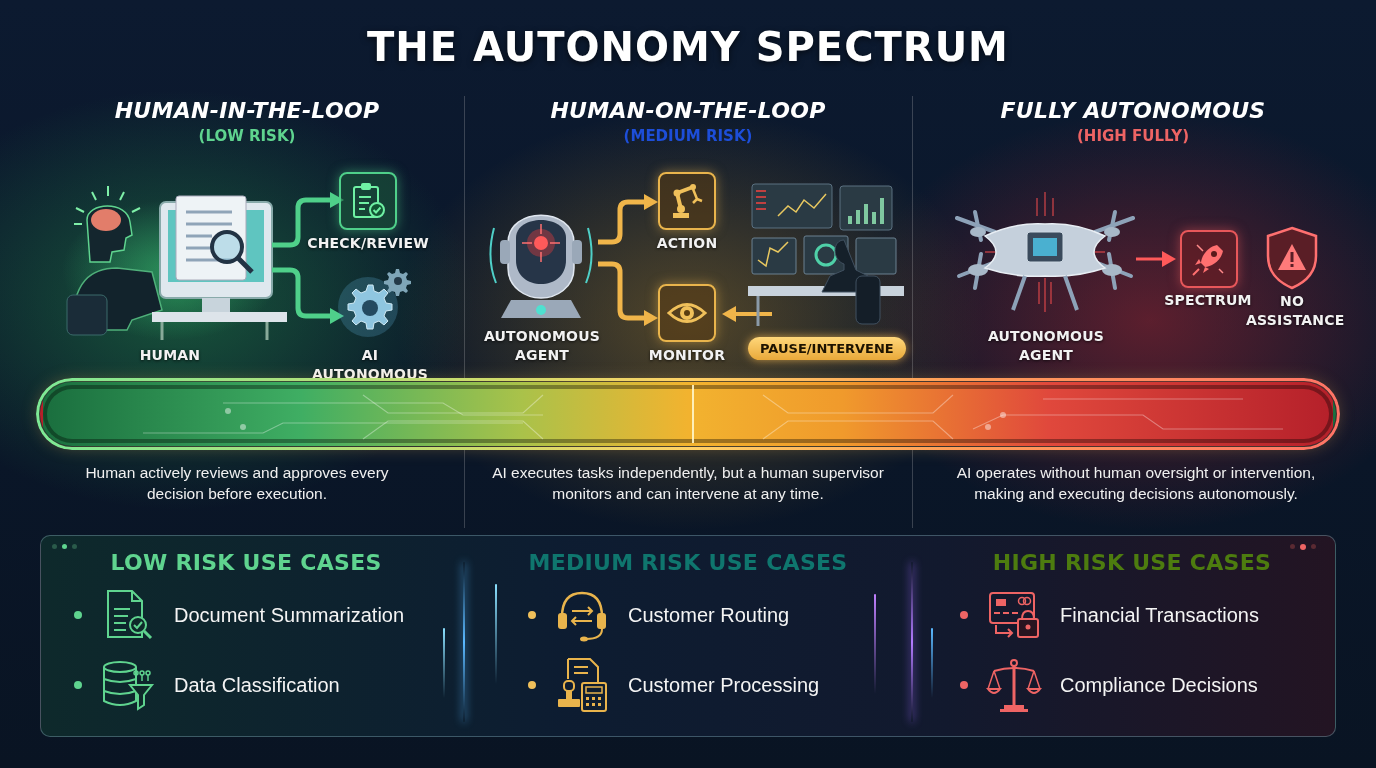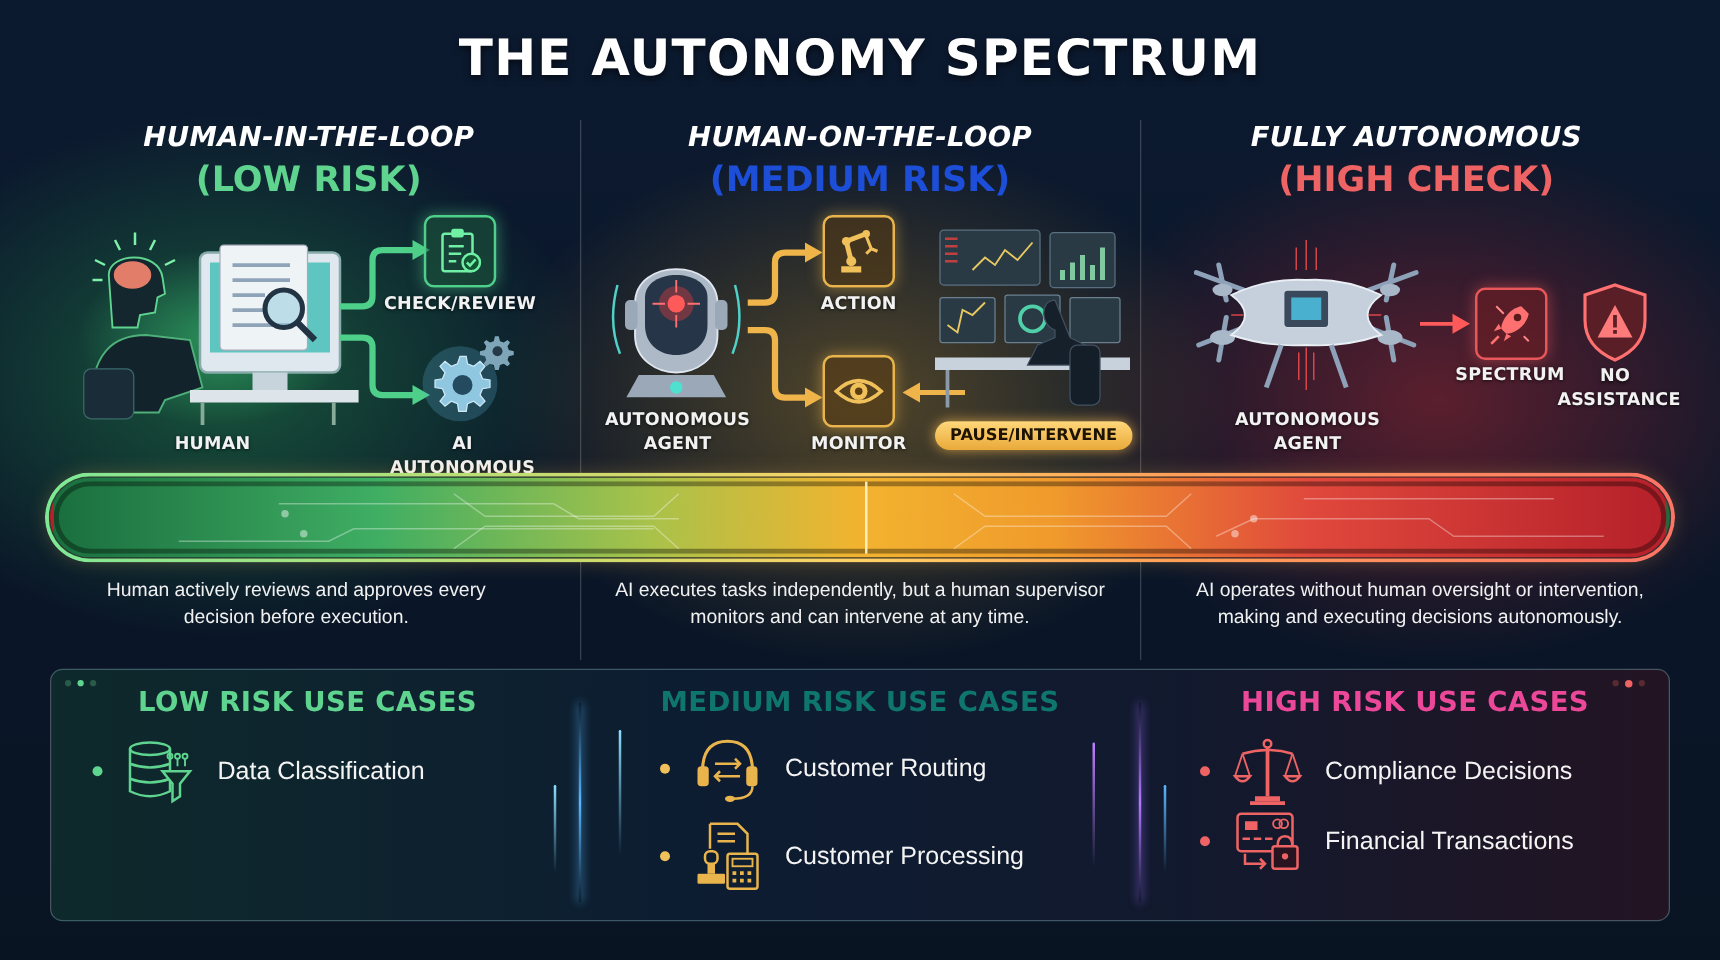--- a/index.html
+++ b/index.html
@@ -15,21 +15,21 @@
     position: relative;
   }
   .abs { position: absolute; }
   .title {
     left: 0; width: 1376px; top: 24px; text-align: center;
     font-size: 40px; font-weight: bold; letter-spacing: 1px;
     text-shadow: 0 2px 6px rgba(0,0,0,0.6);
   }
   .col-head { text-align: center; width: 440px; }
   .col-head .h { font-size: 22px; font-weight: bold; letter-spacing: 0.3px; font-style: italic; }
-  .col-head .r { font-size: 28px; font-weight: bold; margin-top: 4px; }
+  .col-head .r { font-size: 15px; font-weight: bold; margin-top: 4px; }
   .divider { width: 1px; background: rgba(200,200,200,0.25); }
   .lbl { font-size: 14px; font-weight: bold; text-align: center; color: #f2f2f2; letter-spacing: 0.2px; line-height: 19px; text-shadow: 0 1px 3px rgba(0,0,0,0.7);}
   .iconbox {
     width: 58px; height: 58px; border-radius: 8px;
     display: flex; align-items: center; justify-content: center;
   }
   .box-green { border: 2px solid #4fd08a; background: rgba(30,90,60,0.55); box-shadow: 0 0 12px rgba(79,208,138,0.5); }
   .box-gold { border: 2px solid #e9b44c; background: rgba(90,60,20,0.55); box-shadow: 0 0 12px rgba(233,180,76,0.5); }
   .box-red { border: 2px solid #e8575a; background: rgba(110,30,35,0.6); box-shadow: 0 0 12px rgba(232,87,90,0.5); }
 
@@ -80,21 +80,21 @@
 <div class="abs col-head" style="left:27px; top:98px;">
   <div class="h">HUMAN-IN-THE-LOOP</div>
   <div class="r" style="color:#5fd48f;">(LOW RISK)</div>
 </div>
 <div class="abs col-head" style="left:468px; top:98px;">
   <div class="h">HUMAN-ON-THE-LOOP</div>
   <div class="r" style="color:#1d4ed8;">(MEDIUM RISK)</div>
 </div>
 <div class="abs col-head" style="left:913px; top:98px;">
   <div class="h">FULLY AUTONOMOUS</div>
-  <div class="r" style="color:#ee6464;">(HIGH CHECK)</div>
+  <div class="r" style="color:#ee6464;">(HIGH FULLY)</div>
 </div>
 
 <div class="abs" style="left:62px; top:180px; width:225px; height:160px;">
   <svg width="225" height="160" viewBox="0 0 225 160">
     <defs>
       <radialGradient id="g1" cx="50%" cy="50%" r="50%">
           <stop offset="0" stop-color="#3fd07a" stop-opacity="0.5"></stop>
           <stop offset="1" stop-color="#3fd07a" stop-opacity="0"></stop>
         </radialGradient>
     </defs>
@@ -361,20 +361,39 @@
 <div class="abs streak" style="left:463px; top:562px; height:160px; background:linear-gradient(180deg, transparent, #5ab8ff, transparent); box-shadow:0 0 8px #5ab8ff;"></div>
 <div class="abs streak" style="left:443px; top:628px; height:70px; background:linear-gradient(180deg, #8ae0ff, transparent);"></div>
 <div class="abs streak" style="left:495px; top:584px; height:100px; background:linear-gradient(180deg, #8ae0ff, transparent);"></div>
 <div class="abs streak" style="left:911px; top:562px; height:160px; background:linear-gradient(180deg, transparent, #b27aff, transparent); box-shadow:0 0 8px #9a6aff;"></div>
 <div class="abs streak" style="left:874px; top:594px; height:100px; background:linear-gradient(180deg, #c080ff, transparent);"></div>
 <div class="abs streak" style="left:931px; top:628px; height:70px; background:linear-gradient(180deg, #5ab8ff, transparent);"></div>
 
 <div class="abs" style="left:74px; top:550px; width:360px;">
   <div class="uc-title" style="color:#5fd48f; width:344px;">LOW RISK USE CASES</div>
   <div style="margin-top:12px;">
+    <div class="uc-row">
+      <span class="uc-dot" style="background:#5fd48f;"></span>
+      <span class="uc-icon">
+        <svg width="56" height="56" viewBox="0 0 56 56">
+            <path d="M8,4 L32,4 L42,14 L42,50 L8,50 Z" fill="none" stroke="#5fd48f" stroke-width="2"></path>
+            <path d="M32,4 L32,14 L42,14" fill="none" stroke="#5fd48f" stroke-width="2"></path>
+            <g stroke="#5fd48f" stroke-width="2">
+              <line x1="14" y1="22" x2="30" y2="22"></line>
+              <line x1="14" y1="29" x2="28" y2="29"></line>
+              <line x1="14" y1="36" x2="26" y2="36"></line>
+              <line x1="14" y1="43" x2="26" y2="43"></line>
+            </g>
+            <circle cx="38" cy="38" r="8" fill="#0f2a2a" stroke="#5fd48f" stroke-width="2"></circle>
+            <polyline points="34,38 37,41 42,35" stroke="#5fd48f" stroke-width="2" fill="none"></polyline>
+            <line x1="44" y1="44" x2="51" y2="51" stroke="#5fd48f" stroke-width="3"></line>
+          </svg>
+      </span>
+      <span class="uc-label">Document Summarization</span>
+    </div>
     <div class="uc-row" style="margin-top:14px;">
       <span class="uc-dot" style="background:#5fd48f;"></span>
       <span class="uc-icon">
         <svg width="56" height="56" viewBox="0 0 56 56">
             <ellipse cx="20" cy="10" rx="16" ry="5" fill="none" stroke="#5fd48f" stroke-width="2"></ellipse>
             <path d="M4,10 L4,44 Q20,52 36,44 L36,10" fill="none" stroke="#5fd48f" stroke-width="2"></path>
             <path d="M4,22 Q20,28 36,22 M4,34 Q20,40 36,34" fill="none" stroke="#5fd48f" stroke-width="2"></path>
             <path d="M30,28 L52,28 L44,38 L44,48 L38,52 L38,38 Z" fill="#0f2a2a" stroke="#5fd48f" stroke-width="2"></path>
             <g stroke="#5fd48f" stroke-width="1.5" fill="none">
               <circle cx="36" cy="16" r="2"></circle>
@@ -437,22 +456,44 @@
               <rect x="44" y="46" width="3" height="3"></rect>
             </g>
           </svg>
       </span>
       <span class="uc-label">Customer Processing</span>
     </div>
   </div>
 </div>
 
 <div class="abs" style="left:960px; top:550px; width:360px;">
-  <div class="uc-title" style="color:#ec4899; width:344px;">HIGH RISK USE CASES</div>
+  <div class="uc-title" style="color:#4d7c0f; width:344px;">HIGH RISK USE CASES</div>
   <div style="margin-top:12px;">
+    <div class="uc-row">
+      <span class="uc-dot" style="background:#ee6464;"></span>
+      <span class="uc-icon">
+        <svg width="56" height="56" viewBox="0 0 56 56">
+            <rect x="4" y="6" width="44" height="30" rx="3" fill="none" stroke="#ee6464" stroke-width="2"></rect>
+            <rect x="10" y="12" width="10" height="7" fill="#ee6464"></rect>
+            <circle cx="36" cy="14" r="3.5" fill="none" stroke="#ee6464" stroke-width="1.5"></circle>
+            <circle cx="41" cy="14" r="3.5" fill="none" stroke="#ee6464" stroke-width="1.5"></circle>
+            <g stroke="#ee6464" stroke-width="2">
+              <line x1="8" y1="26" x2="14" y2="26"></line>
+              <line x1="17" y1="26" x2="23" y2="26"></line>
+              <line x1="26" y1="26" x2="32" y2="26"></line>
+            </g>
+            <path d="M10,38 L10,46 L26,46" fill="none" stroke="#ee6464" stroke-width="2"></path>
+            <polyline points="22,42 26,46 22,50" fill="none" stroke="#ee6464" stroke-width="2"></polyline>
+            <path d="M36,32 Q36,24 42,24 Q48,24 48,32" fill="none" stroke="#ee6464" stroke-width="2"></path>
+            <rect x="32" y="32" width="20" height="18" rx="2" fill="#281420" stroke="#ee6464" stroke-width="2"></rect>
+            <circle cx="42" cy="40" r="2.5" fill="#ee6464"></circle>
+          </svg>
+      </span>
+      <span class="uc-label">Financial Transactions</span>
+    </div>
     <div class="uc-row" style="margin-top:14px;">
       <span class="uc-dot" style="background:#ee6464;"></span>
       <span class="uc-icon">
         <svg width="56" height="56" viewBox="0 0 56 56">
             <circle cx="28" cy="6" r="3" fill="none" stroke="#ee6464" stroke-width="2"></circle>
             <line x1="28" y1="9" x2="28" y2="48" stroke="#ee6464" stroke-width="3"></line>
             <path d="M8,14 Q28,8 48,14" fill="none" stroke="#ee6464" stroke-width="2"></path>
             <g stroke="#ee6464" stroke-width="1.5" fill="none">
               <line x1="8" y1="14" x2="2" y2="32"></line>
               <line x1="8" y1="14" x2="14" y2="32"></line>
@@ -460,36 +501,14 @@
               <line x1="48" y1="14" x2="54" y2="32"></line>
             </g>
             <path d="M2,32 Q8,40 14,32 Z" fill="none" stroke="#ee6464" stroke-width="2"></path>
             <path d="M42,32 Q48,40 54,32 Z" fill="none" stroke="#ee6464" stroke-width="2"></path>
             <rect x="18" y="48" width="20" height="4" fill="#ee6464"></rect>
             <rect x="14" y="52" width="28" height="3" fill="#ee6464"></rect>
           </svg>
       </span>
       <span class="uc-label">Compliance Decisions</span>
     </div>
-    <div class="uc-row">
-      <span class="uc-dot" style="background:#ee6464;"></span>
-      <span class="uc-icon">
-        <svg width="56" height="56" viewBox="0 0 56 56">
-            <rect x="4" y="6" width="44" height="30" rx="3" fill="none" stroke="#ee6464" stroke-width="2"></rect>
-            <rect x="10" y="12" width="10" height="7" fill="#ee6464"></rect>
-            <circle cx="36" cy="14" r="3.5" fill="none" stroke="#ee6464" stroke-width="1.5"></circle>
-            <circle cx="41" cy="14" r="3.5" fill="none" stroke="#ee6464" stroke-width="1.5"></circle>
-            <g stroke="#ee6464" stroke-width="2">
-              <line x1="8" y1="26" x2="14" y2="26"></line>
-              <line x1="17" y1="26" x2="23" y2="26"></line>
-              <line x1="26" y1="26" x2="32" y2="26"></line>
-            </g>
-            <path d="M10,38 L10,46 L26,46" fill="none" stroke="#ee6464" stroke-width="2"></path>
-            <polyline points="22,42 26,46 22,50" fill="none" stroke="#ee6464" stroke-width="2"></polyline>
-            <path d="M36,32 Q36,24 42,24 Q48,24 48,32" fill="none" stroke="#ee6464" stroke-width="2"></path>
-            <rect x="32" y="32" width="20" height="18" rx="2" fill="#281420" stroke="#ee6464" stroke-width="2"></rect>
-            <circle cx="42" cy="40" r="2.5" fill="#ee6464"></circle>
-          </svg>
-      </span>
-      <span class="uc-label">Financial Transactions</span>
-    </div>
   </div>
 </div>
 
 </body></html>

